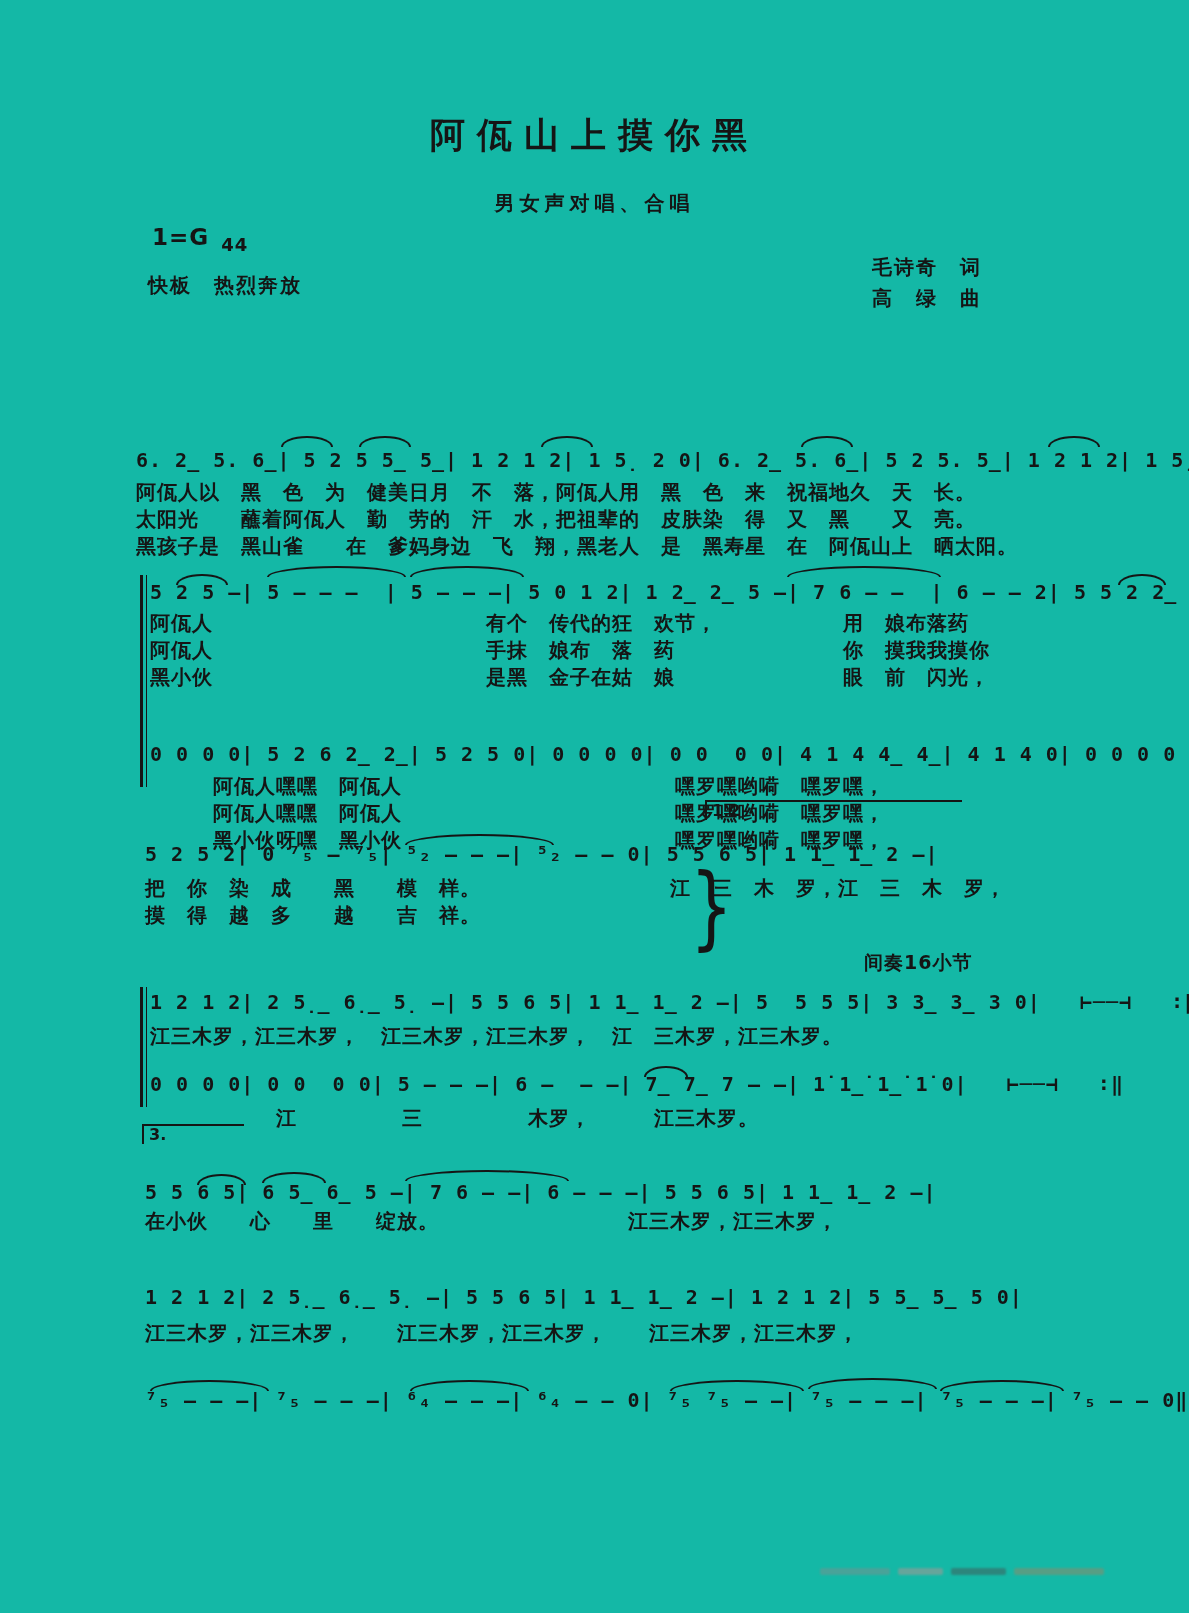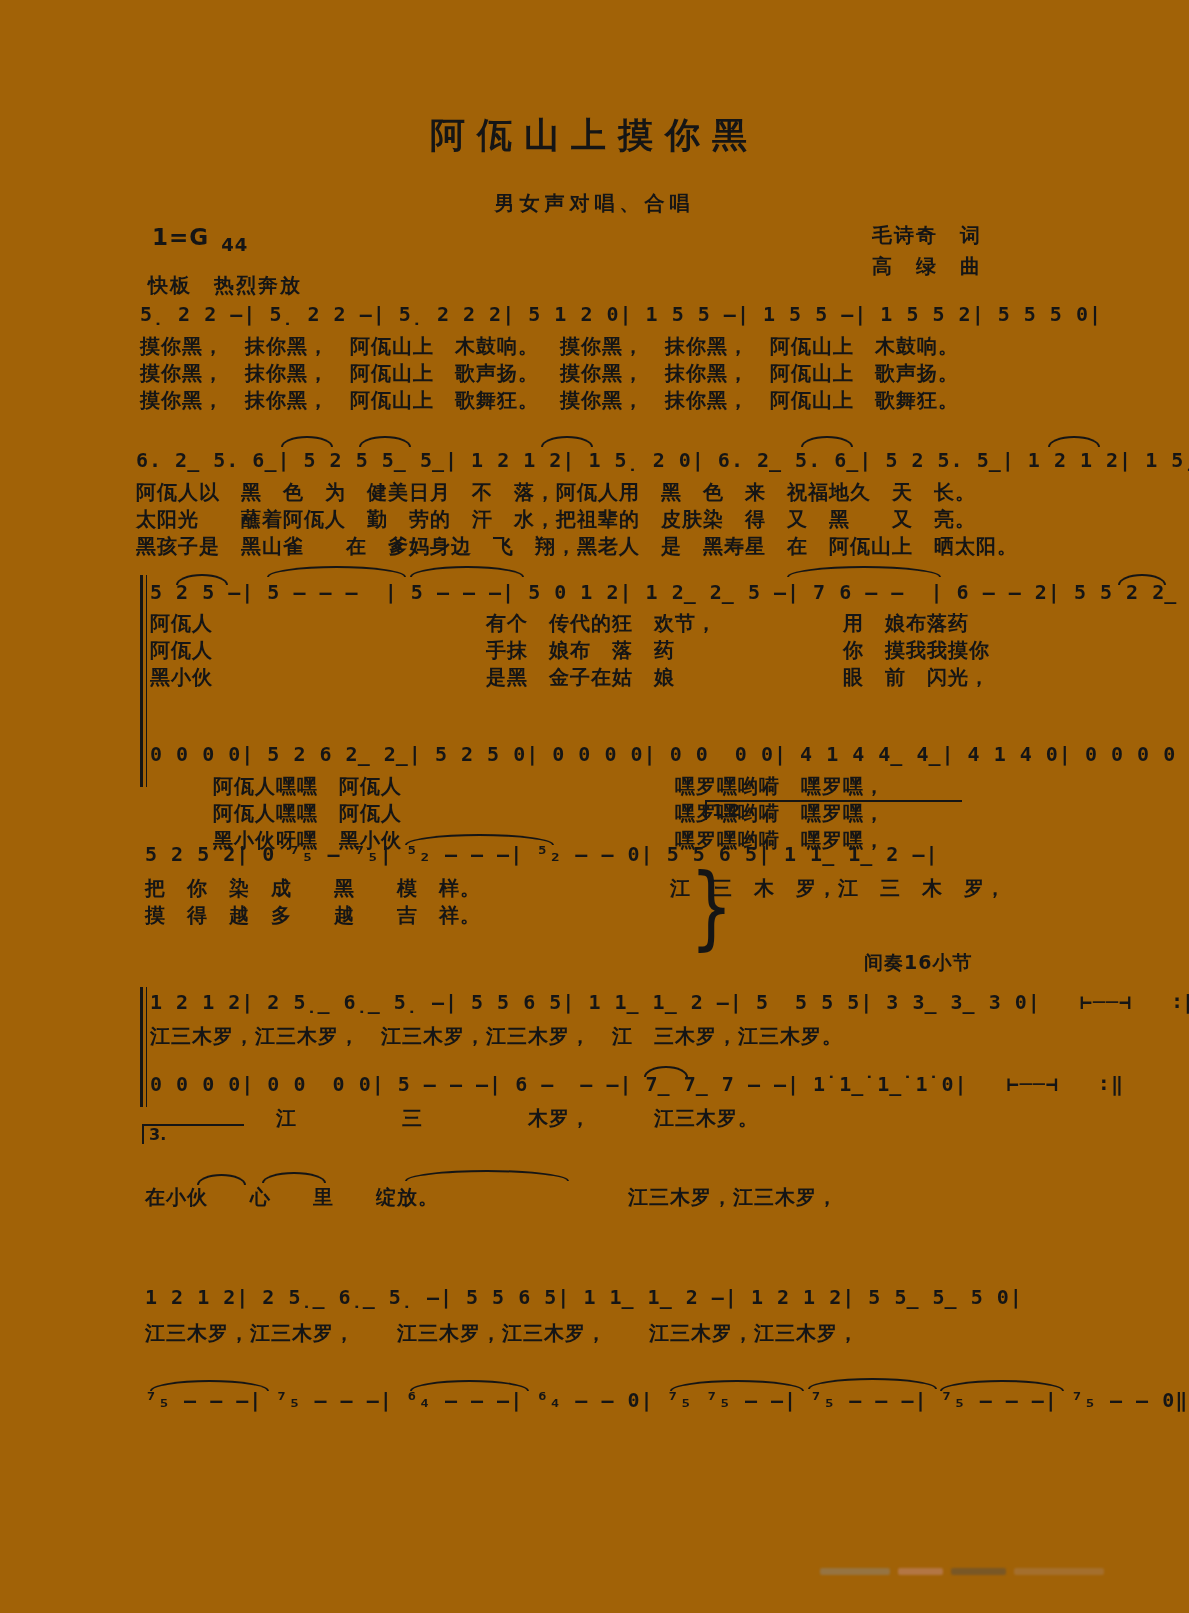--- a/index.html
+++ b/index.html
@@ -1,25 +1,25 @@
 <!DOCTYPE html>
 <html><head>
 <meta charset="utf-8">
 <style>
   html,body{margin:0;padding:0;background:#e9e9e9;}
-  .page{position:relative;width:1189px;height:1613px;margin:0 auto;background:#a16207;
+  .page{position:relative;width:1189px;height:1613px;margin:0 auto;background:#14b8a6;
         color:#151515;font-family:"DejaVu Sans",sans-serif;overflow:hidden;}
   .abs{position:absolute;}
   .title{width:100%;text-align:center;font-size:35px;font-weight:bold;letter-spacing:12px;}
   .subtitle{width:100%;text-align:center;font-size:20px;font-weight:bold;letter-spacing:5px;}
   .keysig{font-size:23px;font-weight:bold;letter-spacing:1px;}
   .ts{display:inline-block;vertical-align:-6px;text-align:center;line-height:16px;
       font-size:18px;font-weight:bold;margin-left:12px;}
   .ts-bar{width:15px;height:2px;background:#151515;margin:0 auto;}
-  .credits{font-size:20px;font-weight:bold;line-height:31px;text-align:left;letter-spacing:2px;}
+  .credits{font-size:20px;font-weight:bold;line-height:31px;text-align:left;letter-spacing:2px;margin-top:32px;}
   .tempo{font-size:20px;font-weight:bold;letter-spacing:2px;}
   .notes{font-family:"DejaVu Sans Mono",monospace;font-weight:bold;font-size:20px;
          letter-spacing:1px;white-space:pre;}
   .lyrics{font-size:20px;font-weight:bold;letter-spacing:1px;line-height:27px;white-space:pre;}
   .sysbracket{border-left:3px solid #151515;border-right:1px solid #151515;width:3px;}
   .volta{border-top:2px solid #151515;border-left:2px solid #151515;
          padding:0 0 0 5px;font-size:16px;font-weight:bold;height:18px;line-height:18px;}
   .brace{font-size:90px;font-weight:400;transform:scaleX(.75);transform-origin:left center;line-height:90px;}
   .interlude{font-size:19px;font-weight:bold;letter-spacing:1px;}
   .slur{border:2px solid #151515;border-bottom:none;height:9px;
@@ -38,26 +38,20 @@
     <span>1=G</span><span class="ts"><span>4</span><span class="ts-bar"></span><span>4</span></span>
   </div>
 
   <div class="abs credits" style="top:220px;left:872px;">
     <div>毛诗奇　词</div>
     <div>高　绿　曲</div>
   </div>
 
   <div class="abs tempo" style="top:272px;left:148px;">快板　热烈奔放</div>
 
-  <div class="abs" style="top:302px;left:140px;">
-    <div class="notes">5̣ 2 2 –| 5̣ 2 2 –| 5̣ 2 2 2| 5 1 2 0| 1 5 5 –| 1 5 5 –| 1 5 5 2| 5 5 5 0|</div>
-    <div class="lyrics" style="margin-top:7px;">摸你黑，　抹你黑，　阿佤山上　木鼓响。　摸你黑，　抹你黑，　阿佤山上　木鼓响。</div>
-    <div class="lyrics">摸你黑，　抹你黑，　阿佤山上　歌声扬。　摸你黑，　抹你黑，　阿佤山上　歌声扬。</div>
-    <div class="lyrics">摸你黑，　抹你黑，　阿佤山上　歌舞狂。　摸你黑，　抹你黑，　阿佤山上　歌舞狂。</div>
-  </div>
 
   <div class="abs slur" style="top:436px;left:281px;width:48px;"></div>
   <div class="abs slur" style="top:436px;left:359px;width:48px;"></div>
   <div class="abs slur" style="top:436px;left:541px;width:48px;"></div>
   <div class="abs slur" style="top:436px;left:801px;width:48px;"></div>
   <div class="abs slur" style="top:436px;left:1048px;width:48px;"></div>
   <div class="abs" style="top:448px;left:136px;">
     <div class="notes">6. 2̲ 5. 6̲| 5 2 5 5̲ 5̲| 1 2 1 2| 1 5̣ 2 0| 6. 2̲ 5. 6̲| 5 2 5. 5̲| 1 2 1 2| 1 5̣ 5̣ 0|</div>
     <div class="lyrics" style="margin-top:7px;">阿佤人以　黑　色　为　健美日月　不　落，阿佤人用　黑　色　来　祝福地久　天　长。</div>
     <div class="lyrics">太阳光　　蘸着阿佤人　勤　劳的　汗　水，把祖辈的　皮肤染　得　又　黑　　又　亮。</div>
@@ -109,20 +103,21 @@
     <div class="notes">0 0 0 0| 0 0  0 0| 5 – – –| 6 –  – –| 7̲ 7̲ 7 – –| 1̇ 1̲̇ 1̲̇ 1̇ 0|   ⊢──⊣   ∶‖</div>
     <div class="lyrics" style="margin-top:9px;font-family:Liberation Serif, serif;">　　　　　　江　　　　　三　　　　　木罗，　　　江三木罗。</div>
   </div>
 
   <div class="abs volta" style="top:1124px;left:142px;width:95px;">3.</div>
 
   <div class="abs slur" style="top:1174px;left:197px;width:45px;"></div>
   <div class="abs slur" style="top:1172px;left:262px;width:60px;"></div>
   <div class="abs slur" style="top:1170px;left:405px;width:160px;"></div>
   <div class="abs" style="top:1180px;left:145px;">
+    <div class="notes">5 5 6 5| 6 5̲ 6̲ 5 –| 7 6 – –| 6 – – –| 5 5 6 5| 1 1̲ 1̲ 2 –|</div>
     <div class="lyrics" style="margin-top:4px;">在小伙　　心　　里　　绽放。　　　　　　　　　江三木罗，江三木罗，</div>
   </div>
 
   <div class="abs" style="top:1285px;left:145px;">
     <div class="notes">1 2 1 2| 2 5̣̲ 6̣̲ 5̣ –| 5 5 6 5| 1 1̲ 1̲ 2 –| 1 2 1 2| 5 5̲ 5̲ 5 0|</div>
     <div class="lyrics" style="margin-top:11px;">江三木罗，江三木罗，　　江三木罗，江三木罗，　　江三木罗，江三木罗，</div>
   </div>
 
   <div class="abs slur" style="top:1380px;left:150px;width:115px;"></div>
   <div class="abs slur" style="top:1380px;left:410px;width:115px;"></div>

